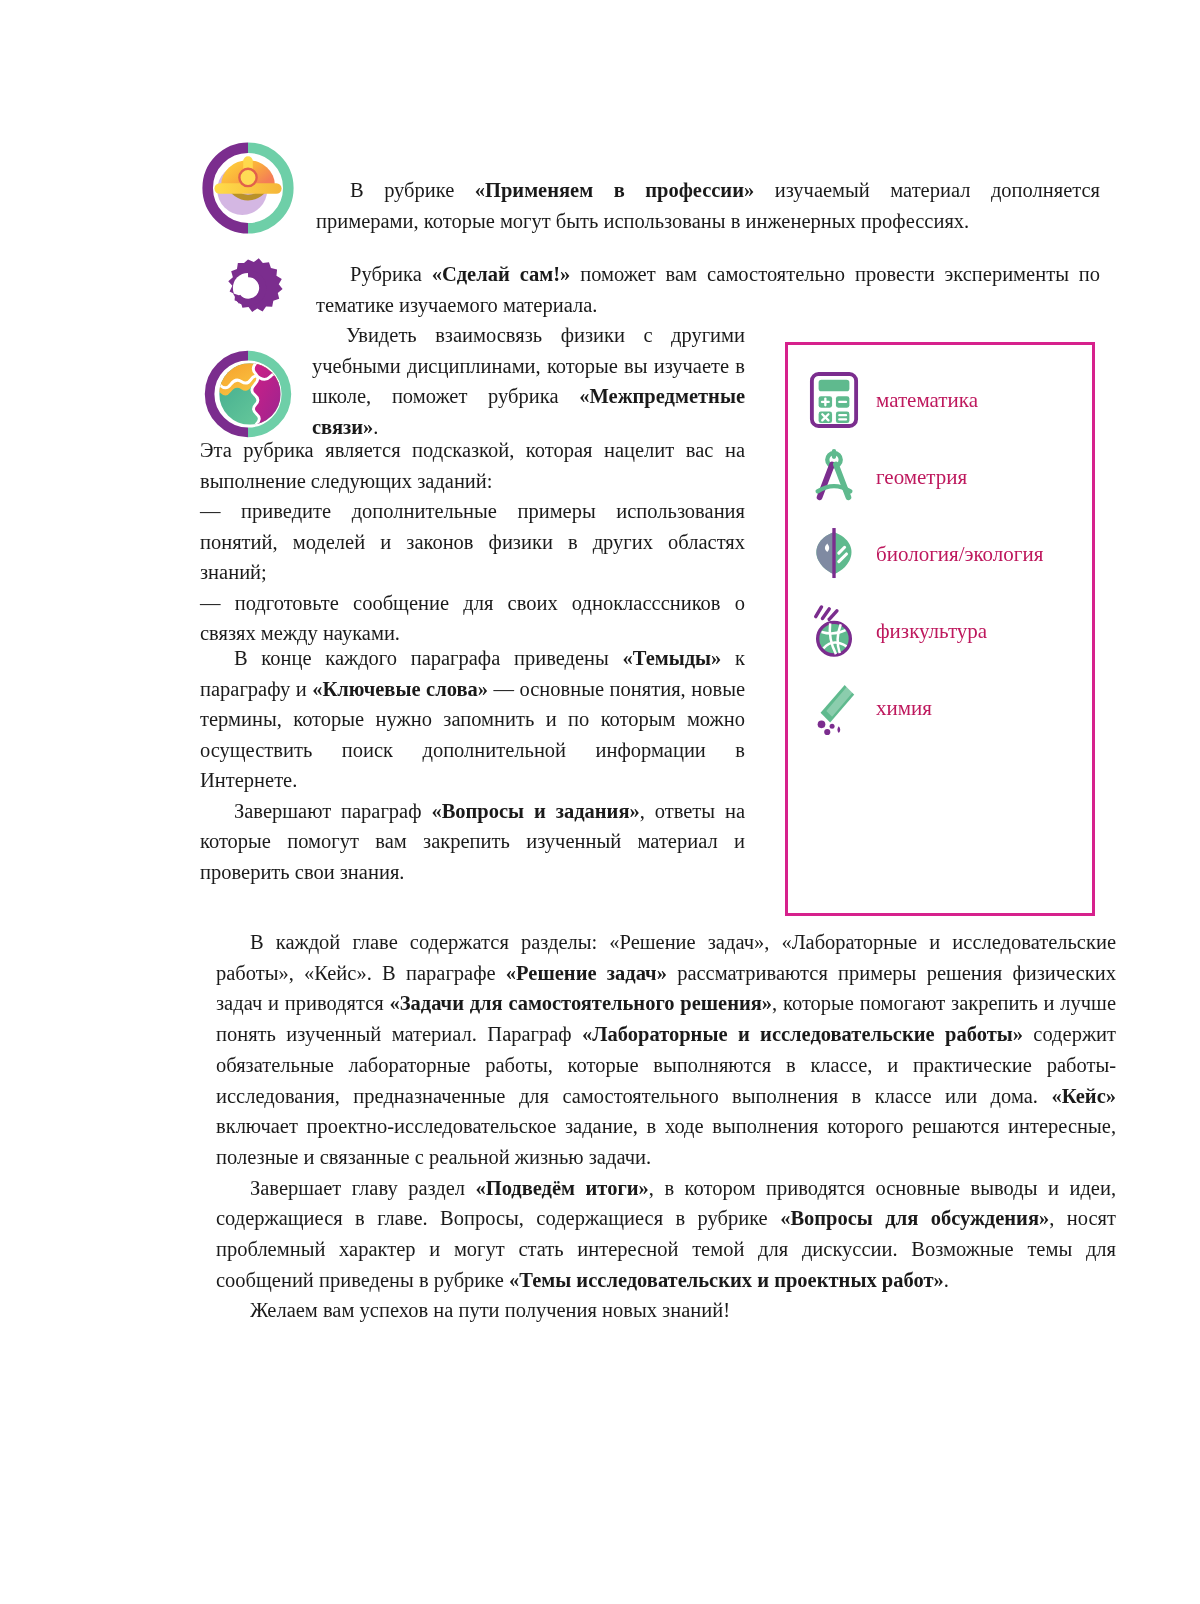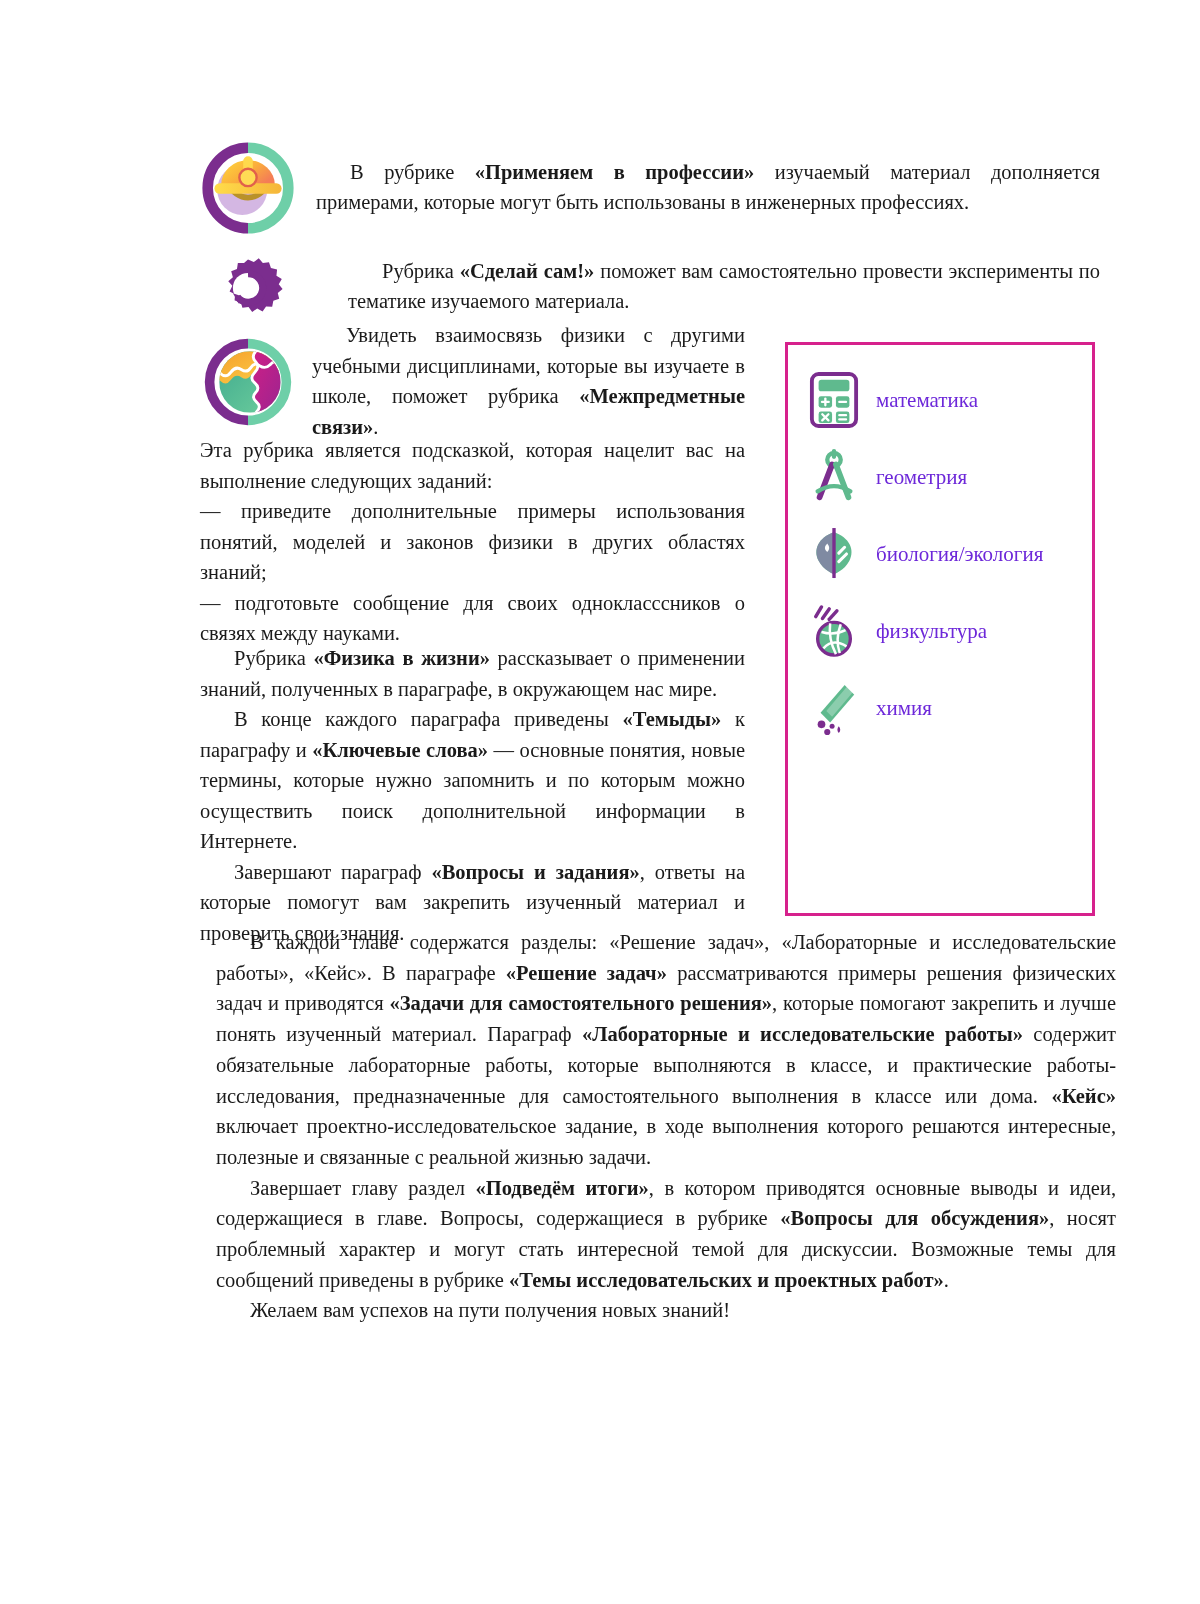--- a/index.html
+++ b/index.html
@@ -34,21 +34,21 @@
     hyphens: manual;
     margin: 0;
   }
   .para b, .para strong { font-weight: bold; }
   .indent { text-indent: 34px; }
 
   
   .rubric-row {
     position: absolute;
     display: flex;
-    align-items: center;
+    align-items: flex-end;
   }
   .rubric-icon {
     flex: 0 0 auto;
     width: 96px;
     height: 96px;
     position: relative;
   }
   .rubric-text {
     flex: 1 1 auto;
   }
@@ -62,21 +62,21 @@
   #row-profession .rubric-icon { margin-right: 20px; margin-top: 2px; }
   #row-profession .rubric-text { width: 780px; }
 
   
   #row-selfmade {
     left: 200px;
     top: 252px;
     width: 900px;
   }
   #row-selfmade .rubric-icon { width: 96px; height: 64px; margin-right: 20px; margin-top: 4px;}
-  #row-selfmade .rubric-text { width: 780px; margin-left: 32px; }
+  #row-selfmade .rubric-text { width: 780px; }
 
   
   #row-interdisc {
     left: 200px;
     top: 320px;
     width: 545px;
   }
   #row-interdisc .rubric-icon { margin-right: 16px; margin-top: 2px; }
   #row-interdisc .rubric-text { width: 418px; }
 
@@ -137,21 +137,21 @@
     width: 56px;
     height: 56px;
     margin-right: 14px;
     display: flex;
     align-items: center;
     justify-content: center;
   }
   .subject-label {
     font-size: 21px;
     line-height: 24px;
-    color: #6d28d9;
+    color: #be185d;
     white-space: nowrap;
   }
 
   svg { display: block; overflow: visible; }
 </style>
 </head>
 <body>
 
 <div class="page">
 
@@ -251,21 +251,20 @@
     </div>
   </div>
 
   <div id="narrow-col">
     <p class="para">Эта рубрика является подсказкой, которая наце­лит вас на выполнение следующих заданий:</p>
     <p class="para">— приведите дополнительные примеры исполь­зования понятий, моделей и законов физики в других областях знаний;</p>
     <p class="para">— подготовьте сообщение для своих одноклассс­ников о связях между науками.</p>
   </div>
 
   <div id="narrow-col-2">
-    <p class="para indent">Рубрика <b>«Физика в жизни»</b> рассказывает о применении знаний, полученных в параграфе, в окружающем нас мире.</p>
     <p class="para indent">В конце каждого параграфа приведены <b>«Темы­ды»</b> к параграфу и <b>«Ключевые слова»</b> — основ­ные понятия, новые термины, которые нужно запомнить и по которым можно осуществить по­иск дополнительной информации в Интернете.</p>
     <p class="para indent">Завершают параграф <b>«Вопросы и задания»</b>, ответы на которые помогут вам закрепить из­ученный материал и проверить свои знания.</p>
   </div>
 
   <div id="subject-box">
     <ul class="subject-list">
 
       <li class="subject-item">
         <span class="subject-ico">
           <svg viewBox="0 0 52 58" width="50" height="56" aria-hidden="true">

